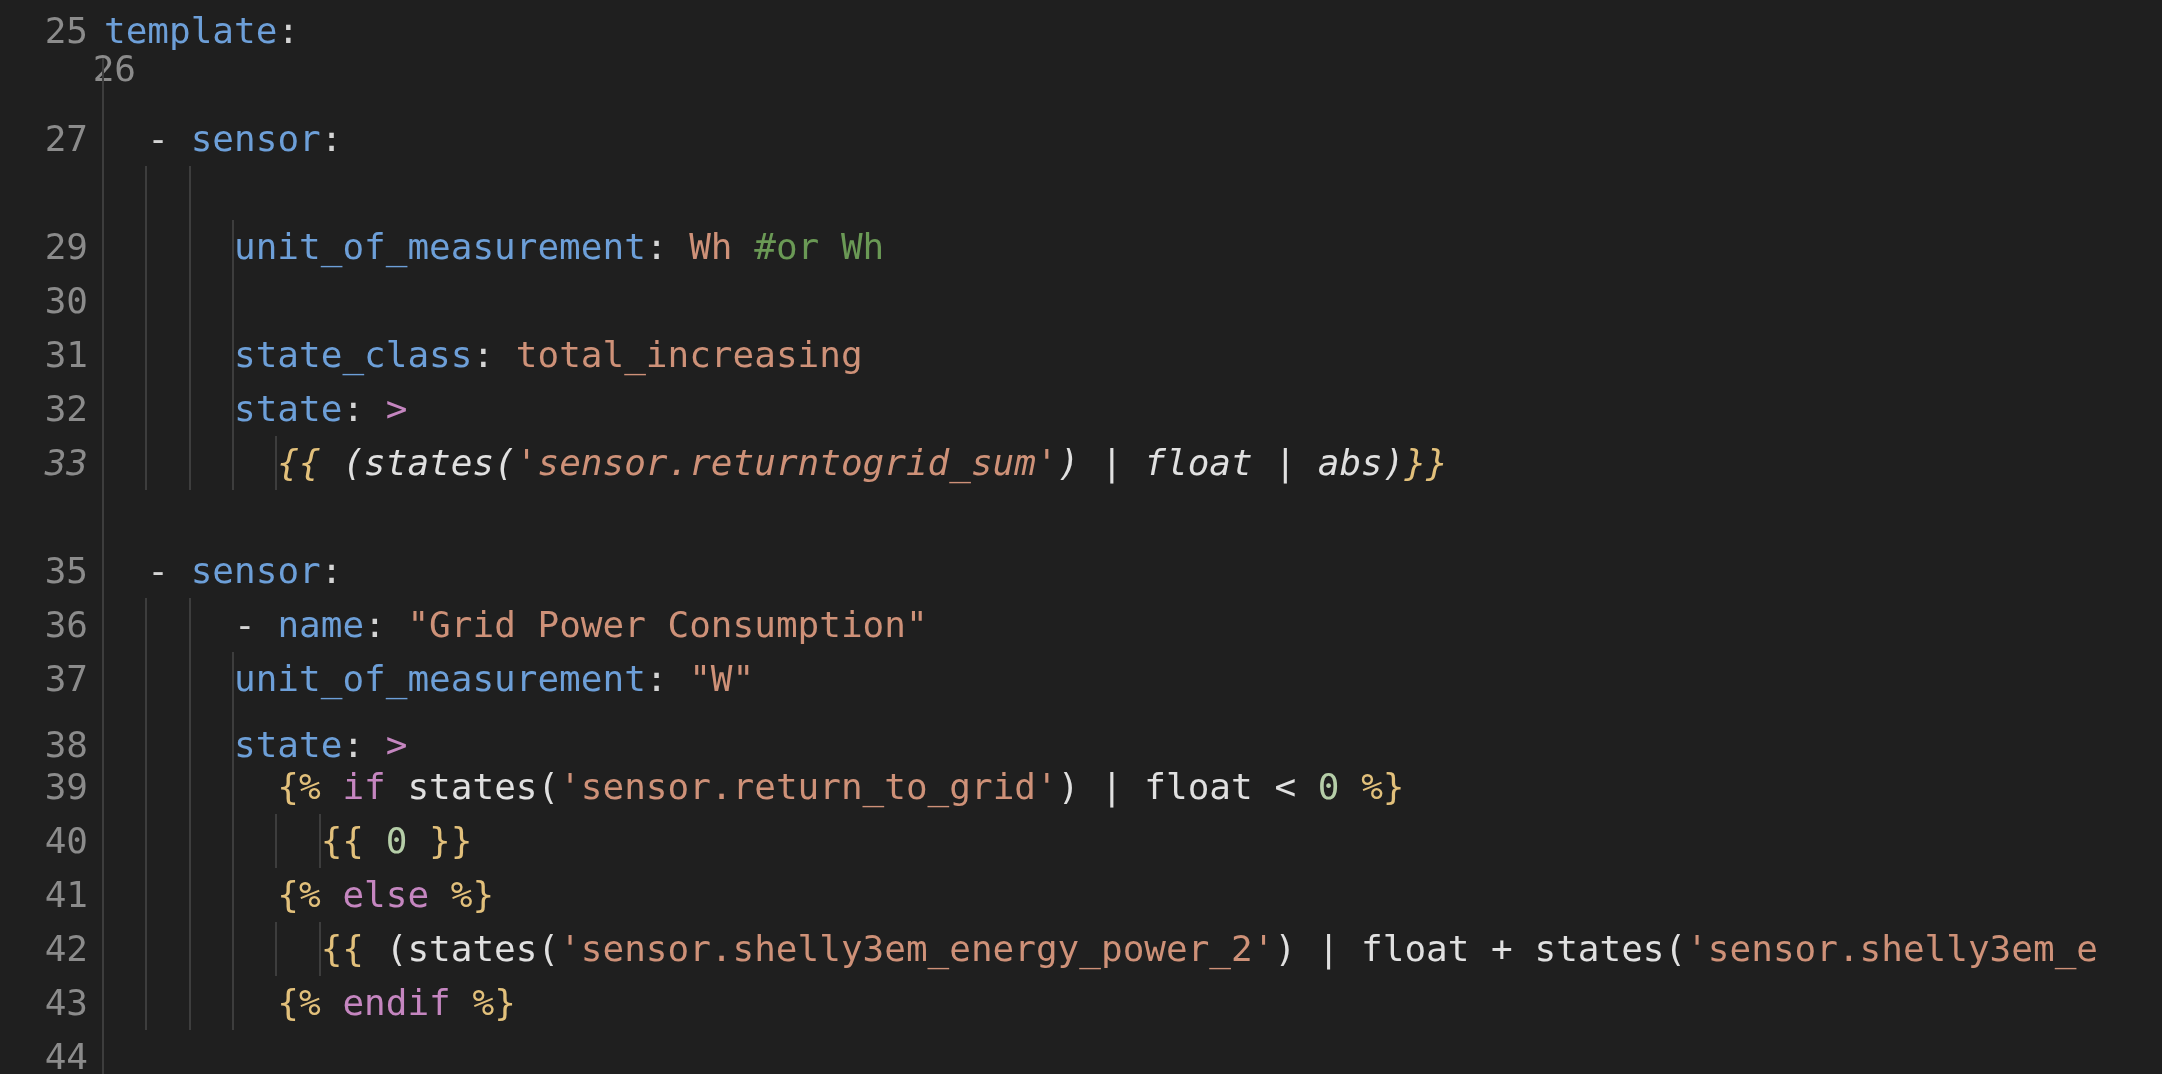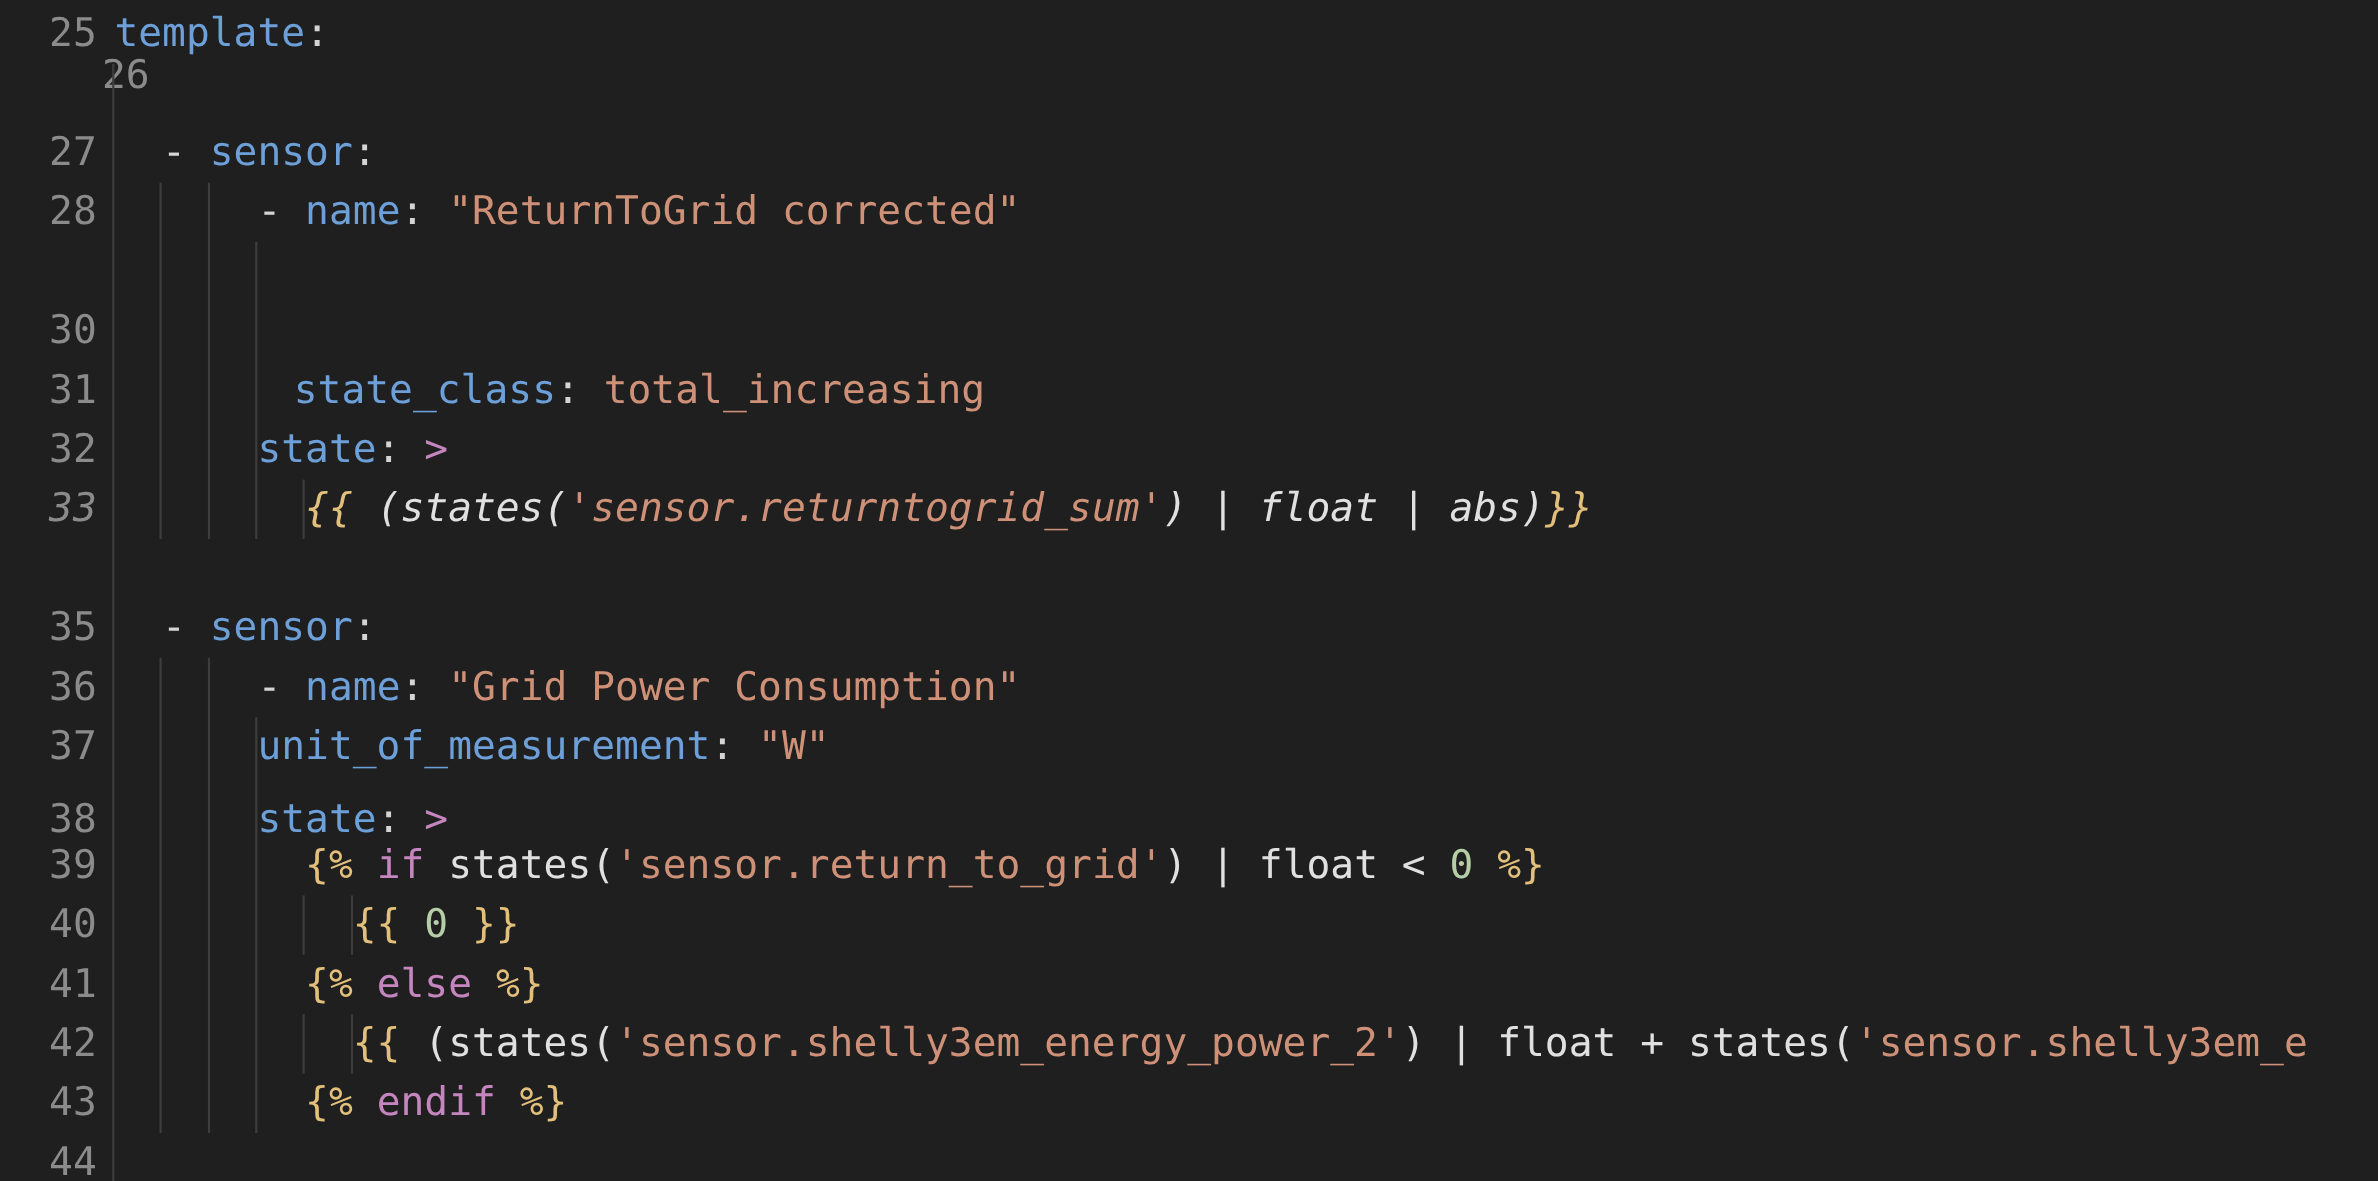--- a/index.html
+++ b/index.html
@@ -31,23 +31,23 @@
   .n { color:#b5cea8; }      
   .t { color:#e0e0e0; }      
 </style>
 </head>
 <body>
 
 <div class="editor" id="editor">
     <div class="line" style="top: 4px;"><span class="ln">25</span><span class="code" style="left: 104px;"><span class="k">template</span><span class="p">:</span></span></div>
     <div class="line" style="top: 42px; margin-left: 48px;"><span class="ln">26</span><span class="code" style="left: 104px;"></span></div>
     <div class="line" style="top: 112px;"><span class="ln">27</span><span class="code" style="left: 147.34px;"><span class="p">- </span><span class="k">sensor</span><span class="p">:</span></span></div>
-    <div class="line" style="top: 166px;"><span class="ln">28</span><span class="code" style="left: 234.02px;"><span class="p">- </span><span class="k">name</span><span class="p">: </span><span class="s">"ReturnToGrid corrected"</span></span></div>
+    <div class="line" style="top: 220px;"><span class="ln">29</span><span class="code" style="left: 234.02px;"><span class="k">unit_of_measurement</span><span class="p">: </span><span class="s">Wh </span><span class="c">#or Wh</span></span></div>
     <div class="line" style="top: 274px;"><span class="ln">30</span></div>
-    <div class="line" style="top: 328px;"><span class="ln">31</span><span class="code" style="left: 234.02px; margin-left: 33px;"><span class="k">state_class</span><span class="p">: </span><span class="s">total_increasing</span></span></div>
+    <div class="line" style="top: 328px;"><span class="ln">31</span><span class="code" style="left: 234.02px;"><span class="k">state_class</span><span class="p">: </span><span class="s">total_increasing</span></span></div>
     <div class="line" style="top: 382px;"><span class="ln">32</span><span class="code" style="left: 234.02px;"><span class="k">state</span><span class="p">: </span><span class="o">&gt;</span></span></div>
     <div class="line" style="top: 436px; font-style: italic;"><span class="ln">33</span><span class="code" style="left: 277.36px;"><span class="j">{{</span><span class="t"> (states(</span><span class="s">'sensor.returntogrid_sum'</span><span class="t">) | float | abs)</span><span class="j">}}</span></span></div>
     <div class="line" style="top: 544px;"><span class="ln">35</span><span class="code" style="left: 147.34px;"><span class="p">- </span><span class="k">sensor</span><span class="p">:</span></span></div>
     <div class="line" style="top: 598px;"><span class="ln">36</span><span class="code" style="left: 234.02px;"><span class="p">- </span><span class="k">name</span><span class="p">: </span><span class="s">"Grid Power Consumption"</span></span></div>
     <div class="line" style="top: 652px;"><span class="ln">37</span><span class="code" style="left: 234.02px;"><span class="k">unit_of_measurement</span><span class="p">: </span><span class="s">"W"</span></span></div>
     <div class="line" style="top: 706px; margin-top: 12px;"><span class="ln">38</span><span class="code" style="left: 234.02px;"><span class="k">state</span><span class="p">: </span><span class="o">&gt;</span></span></div>
     <div class="line" style="top: 760px;"><span class="ln">39</span><span class="code" style="left: 277.36px;"><span class="j">{%</span><span class="t"> </span><span class="o">if</span><span class="t"> states(</span><span class="s">'sensor.return_to_grid'</span><span class="t">) | float &lt; </span><span class="n">0</span><span class="t"> </span><span class="j">%}</span></span></div>
     <div class="line" style="top: 814px;"><span class="ln">40</span><span class="code" style="left: 320.7px;"><span class="j">{{</span><span class="t"> </span><span class="n">0</span><span class="t"> </span><span class="j">}}</span></span></div>
     <div class="line" style="top: 868px;"><span class="ln">41</span><span class="code" style="left: 277.36px;"><span class="j">{%</span><span class="t"> </span><span class="o">else</span><span class="t"> </span><span class="j">%}</span></span></div>
     <div class="line" style="top: 922px;"><span class="ln">42</span><span class="code" style="left: 320.7px;"><span class="j">{{</span><span class="t"> (states(</span><span class="s">'sensor.shelly3em_energy_power_2'</span><span class="t">) | float + states(</span><span class="s">'sensor.shelly3em_e</span></span></div>

